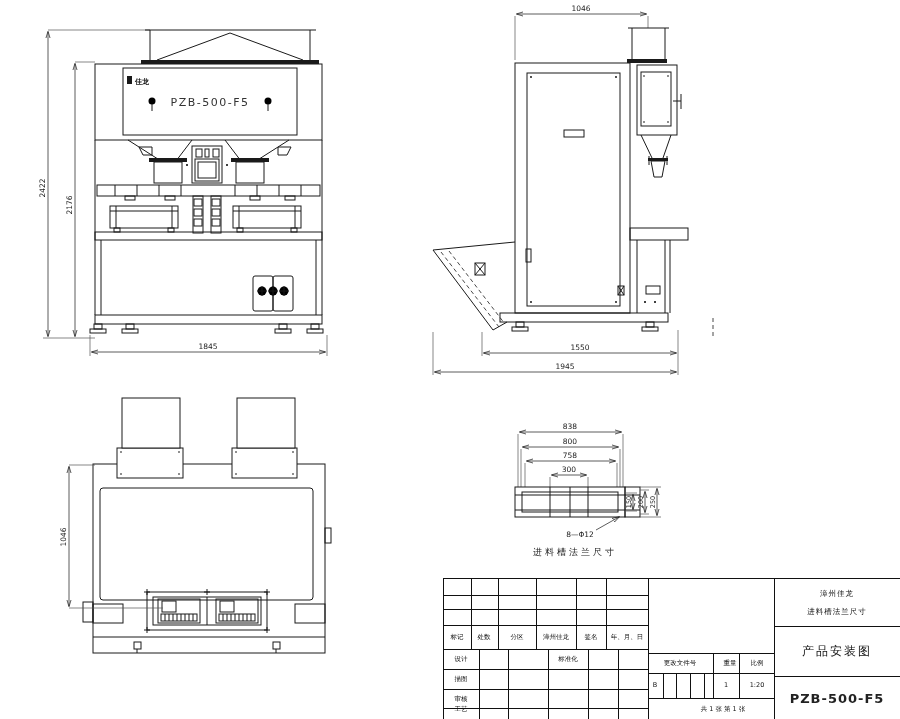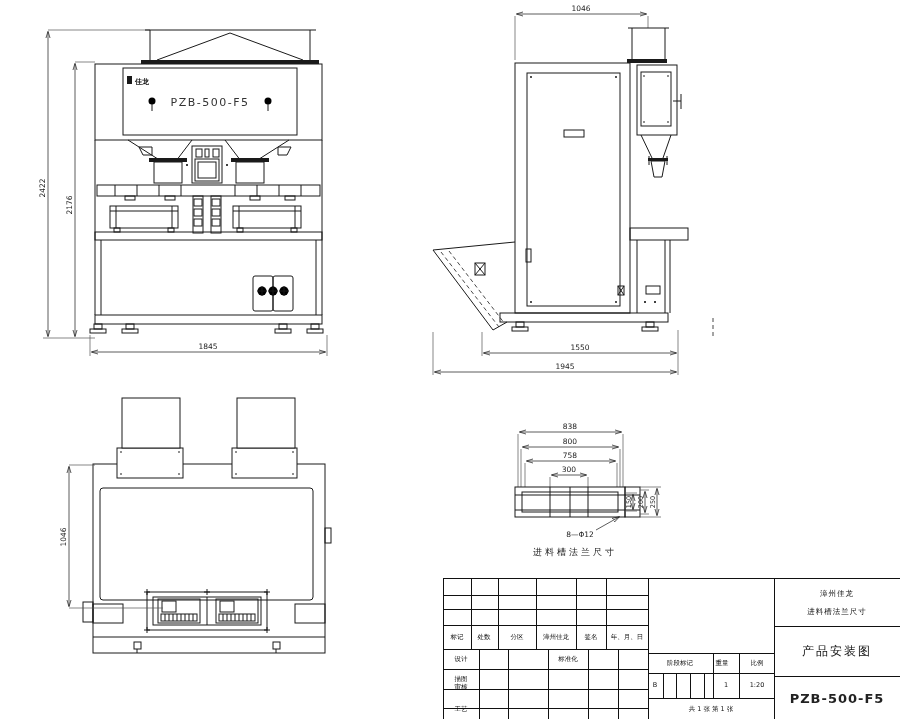--- a/index.html
+++ b/index.html
@@ -385,30 +385,30 @@
     <div class="hl" style="left:330px;top:97px;width:127px"></div>
 
     <span class="lab" style="left:13px;top:58px">标记</span>
     <span class="lab" style="left:40px;top:58px">处数</span>
     <span class="lab" style="left:73px;top:58px">分区</span>
     <span class="lab" style="left:112px;top:58px">漳州佳龙</span>
     <span class="lab" style="left:147px;top:58px">签名</span>
     <span class="lab" style="left:183px;top:58px">年、月、日</span>
     <span class="lab" style="left:17px;top:80px">设计</span>
     <span class="lab" style="left:17px;top:100px">描图</span>
-    <span class="lab" style="left:17px;top:108px">审核</span>
+    <span class="lab" style="left:17px;top:120px">审核</span>
     <span class="lab" style="left:17px;top:130px">工艺</span>
     <span class="lab" style="left:124px;top:80px">标准化</span>
     <span class="lab" style="left:124px;top:149px">批准</span>
-    <span class="lab" style="left:236px;top:84px">阶段标记</span>
-    <span class="lab" style="left:278px;top:84px">重量</span>
+    <span class="lab" style="left:236px;top:84px">更改文件号</span>
+    <span class="lab" style="left:286px;top:84px">重量</span>
     <span class="lab" style="left:313px;top:84px">比例</span>
     <span class="lab" style="left:211px;top:106px">B</span>
     <span class="lab" style="left:282px;top:106px">1</span>
     <span class="lab" style="left:313px;top:106px">1:20</span>
-    <span class="lab" style="left:267px;top:130px">共 1 张  第 1 张</span>
+    <span class="lab" style="left:279px;top:130px">共 1 张  第 1 张</span>
     <span class="lab co" style="left:393px;top:15px">漳州佳龙</span>
     <span class="lab co" style="left:393px;top:33px">进料槽法兰尺寸</span>
     <span class="lab big" style="left:393px;top:72px">产品安装图</span>
     <span class="lab num" style="left:393px;top:119px">PZB-500-F5</span>
   </div>
 
 </div>
 
 </body></html>

